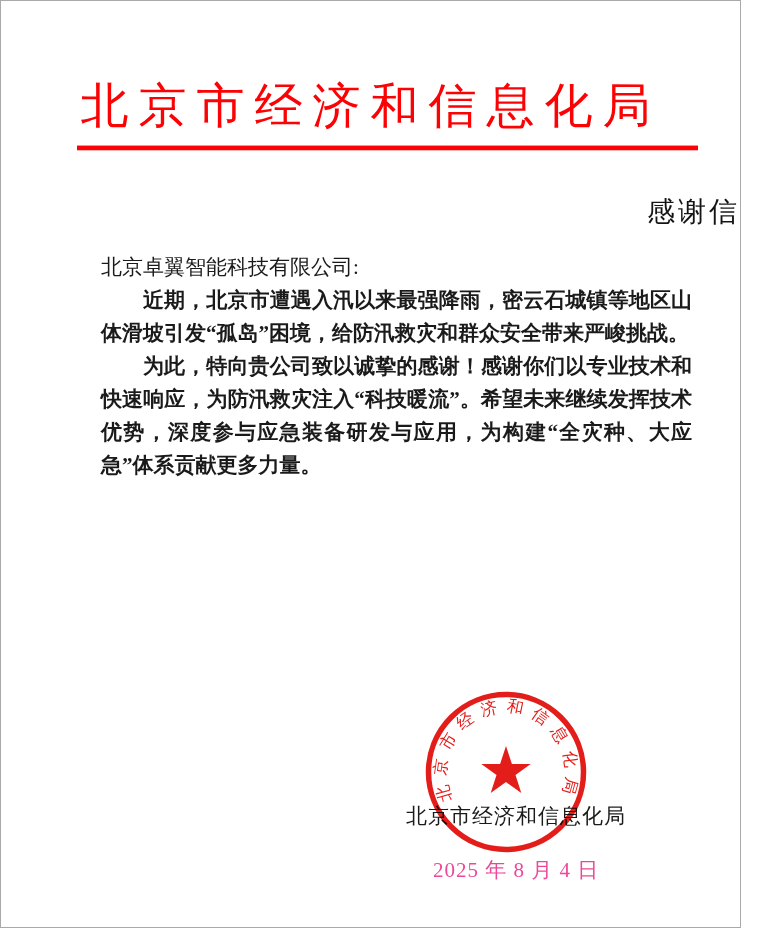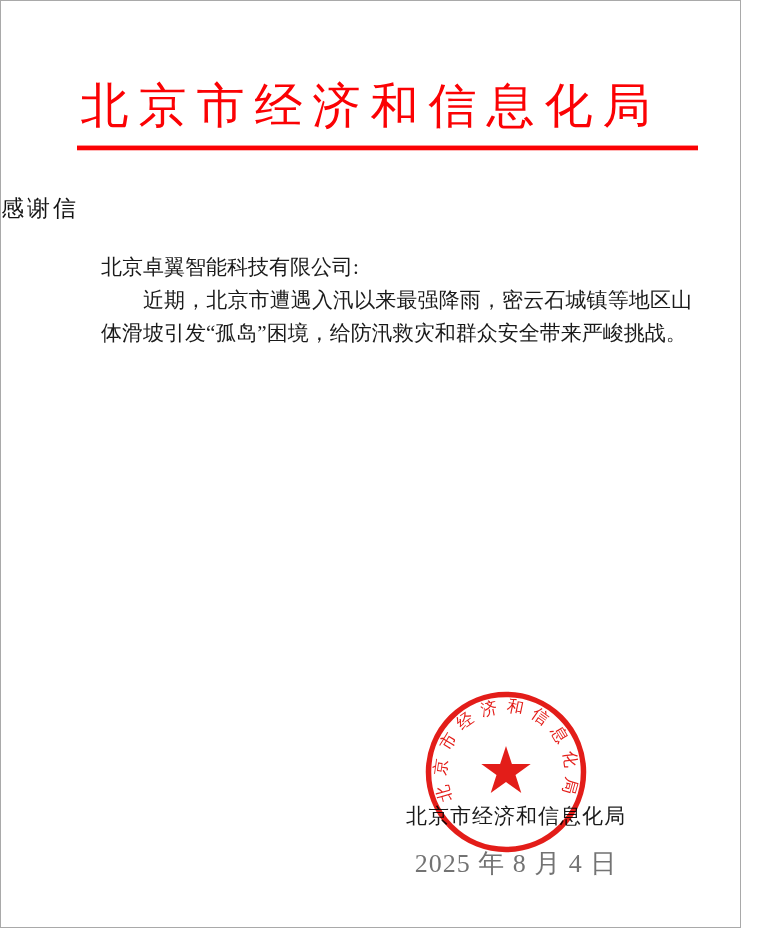--- a/index.html
+++ b/index.html
@@ -35,57 +35,57 @@
     background: #fb0204;
     border-top: 1px solid #ff9090;
     border-bottom: 1px solid #ffb5b5;
   }
   .letter-title {
     position: absolute;
     top: 192px;
     left: 0;
     width: 100%;
     margin: 0;
-    text-align: left;
-    font-size: 23px;
+    text-align: right;
+    font-size: 28px;
     font-weight: normal;
     letter-spacing: 3px;
     color: #141414;
   }
   .letter-body {
     position: absolute;
     top: 250px;
     left: 100px;
     width: 591px;
     font-size: 21px;
     line-height: 33px;
     text-align: justify;
     text-justify: inter-ideograph;
   }
   .letter-body p { margin: 0; }
   .salutation { text-indent: 0; }
-  .para { text-indent: 2em; }
+  .para { text-indent: 2em; font-weight: bold; }
   .signature-block {
     position: absolute;
     top: 801px;
     left: 365px;
     width: 300px;
     text-align: center;
   }
   .signature-name {
     font-size: 21px;
     letter-spacing: 1px;
     color: #1a1a1a;
     white-space: nowrap;
   }
   .signature-date {
-    margin-top: 16px;
-    font-size: 26px;
+    margin-top: 26px;
+    font-size: 21px;
     letter-spacing: 1px;
-    color: #737373;
+    color: #ec4899;
     white-space: nowrap;
   }
   .official-seal {
     position: absolute;
     left: 412px;
     top: 678px;
     width: 186px;
     height: 186px;
     mix-blend-mode: multiply;
     opacity: 0.95;
@@ -99,20 +99,21 @@
 
   <div class="letterhead-title">北京市经济和信息化局</div>
 
   <div class="red-rule"></div>
 
   <h1 class="letter-title">感谢信</h1>
 
   <div class="letter-body">
     <p class="salutation">北京卓翼智能科技有限公司:</p>
     <p class="para">近期，北京市遭遇入汛以来最强降雨，密云石城镇等地区山体滑坡引发“孤岛”困境，给防汛救灾和群众安全带来严峻挑战。</p>
+    <p class="para">为此，特向贵公司致以诚挚的感谢！感谢你们以专业技术和快速响应，为防汛救灾注入“科技暖流”。希望未来继续发挥技术优势，深度参与应急装备研发与应用，为构建“全灾种、大应急”体系贡献更多力量。</p>
   </div>
 
   <div class="signature-block">
     <div class="signature-name">北京市经济和信息化局</div>
     <div class="signature-date">2025 年 8 月 4 日</div>
   </div>
 
   <svg class="official-seal" viewBox="-93 -93 186 186" xmlns="http://www.w3.org/2000/svg" xmlns:xlink="http://www.w3.org/1999/xlink">
     <circle cx="0" cy="0" r="77.5" fill="none" stroke="#e2100c" stroke-width="5.5"></circle>
     <path id="sealArc" d="M -54.4 25.4 A 60 60 0 1 1 54.4 25.4" fill="none"></path>

